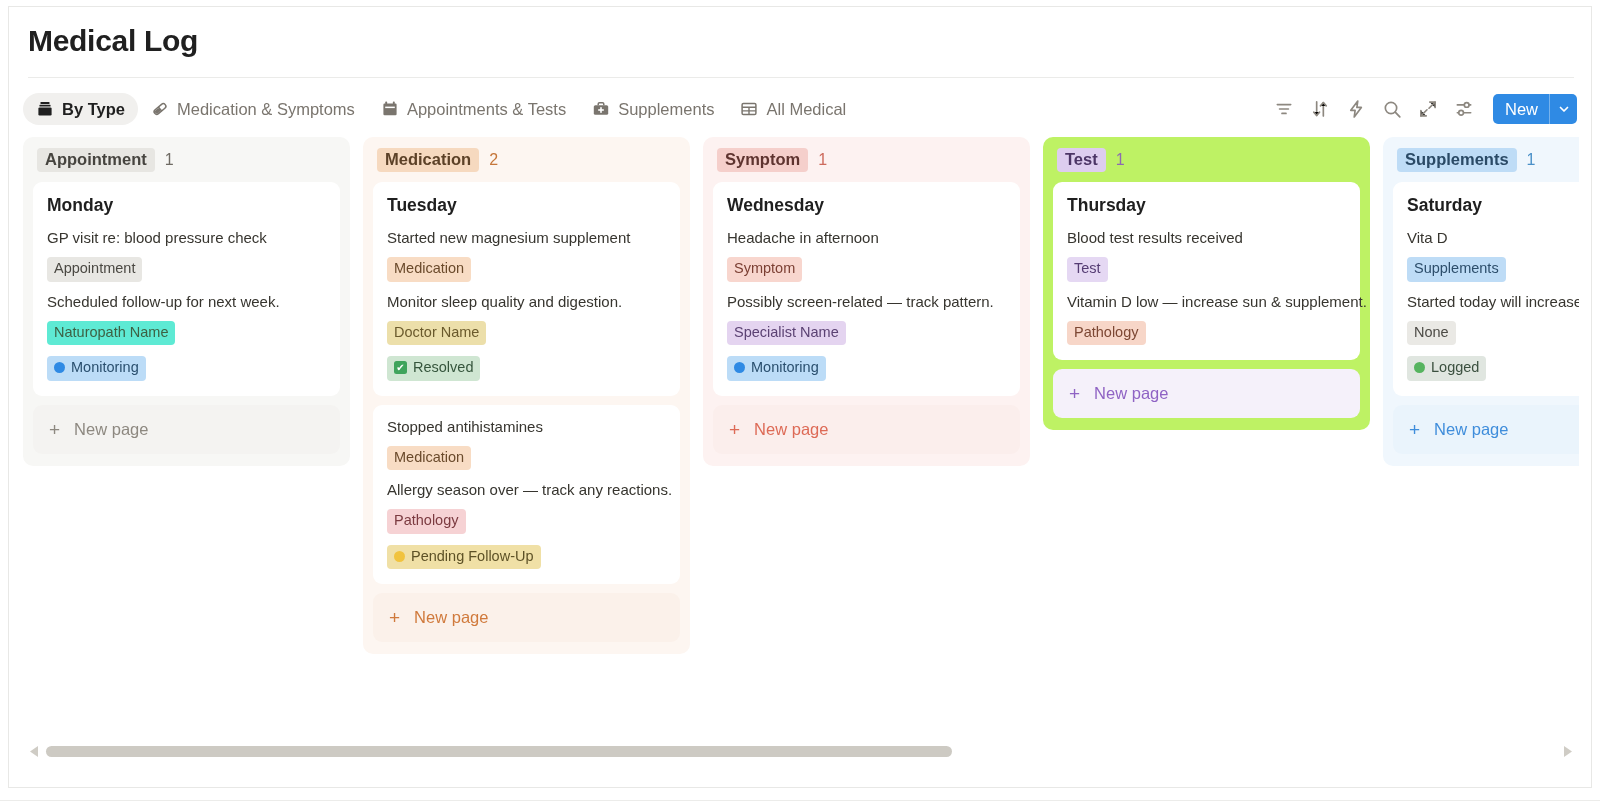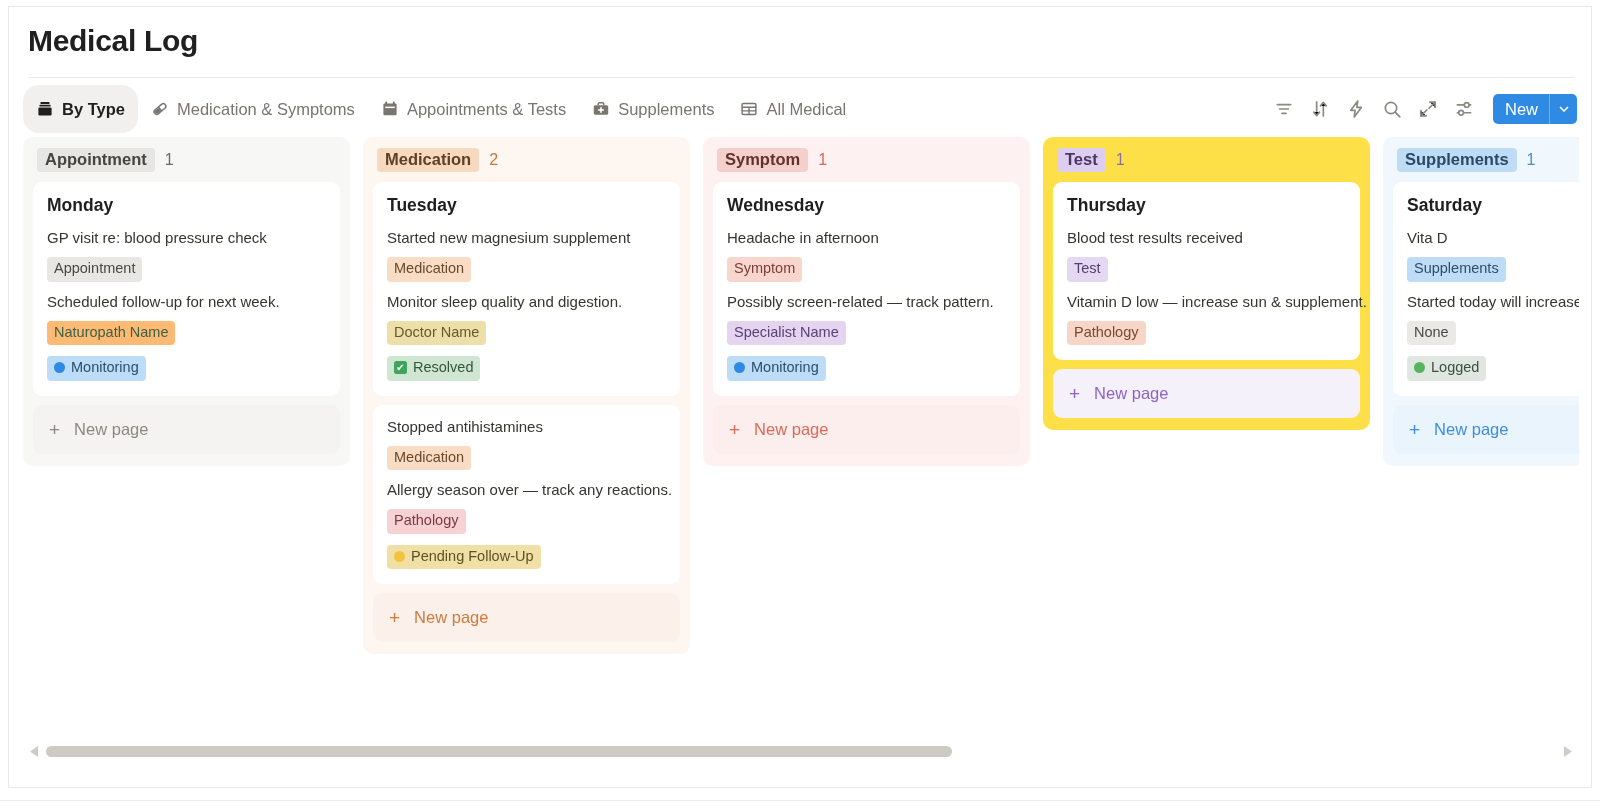--- a/index.html
+++ b/index.html
@@ -53,21 +53,21 @@
     top: 80px;
     width: 1556px;
     height: 44px;
     display: flex;
     align-items: center;
   }
   .tab {
     display: flex;
     align-items: center;
     gap: 8px;
-    height: 48px;
+    height: 32px;
     padding: 0 13px;
     border-radius: 16px;
     font-size: 16.5px;
     color: #7a756e;
     white-space: nowrap;
     cursor: pointer;
   }
   .tab.active {
     background: #f1f0ee;
     color: #1f1f1f;
@@ -392,21 +392,21 @@
           <span class="col-chip" style="background: rgb(231, 230, 226); color: rgb(70, 68, 63);">Appointment</span>
           <span class="col-count" style="color: rgb(111, 107, 100);">1</span>
         </div>
         <div class="card">
           <div class="card-title">Monday</div>
           <div class="card-line">GP visit re: blood pressure check</div>
           <div class="card-tagrow"><span class="tag" style="background: rgb(232, 231, 227); color: rgb(74, 72, 66);">
               <span>Appointment</span>
             </span></div>
           <div class="card-line">Scheduled follow-up for next week.</div>
-          <div class="card-tagrow"><span class="tag" style="background: #fdba74; color: rgb(61, 97, 68); justify-content: flex-end;">
+          <div class="card-tagrow"><span class="tag" style="background: #5eead4; color: rgb(61, 97, 68); justify-content: flex-end;">
               <span>Naturopath Name</span>
             </span></div>
           <div class="card-tagrow"><span class="tag" style="background: rgb(188, 220, 247); color: rgb(42, 79, 110);">
               <span class="dot" style="background: rgb(47, 138, 228);"></span>
               <span>Monitoring</span>
             </span></div>
         </div>
         <div class="newpage" style="background: rgb(244, 243, 241); color: rgb(141, 136, 128);">
           <span class="plus">+</span>
           <span>New page</span>
@@ -469,21 +469,21 @@
           <div class="card-tagrow"><span class="tag" style="background: rgb(188, 220, 247); color: rgb(42, 79, 110);">
               <span class="dot" style="background: rgb(47, 138, 228);"></span>
               <span>Monitoring</span>
             </span></div>
         </div>
         <div class="newpage" style="background: rgb(251, 238, 236); color: rgb(221, 106, 86);">
           <span class="plus">+</span>
           <span>New page</span>
         </div>
       </div>
-      <div class="column" style="background: #fde047;">
+      <div class="column" style="background: #bef264;">
         <div class="col-head">
           <span class="col-chip" style="background: rgb(221, 205, 239); color: rgb(76, 53, 102);">Test</span>
           <span class="col-count" style="color: rgb(141, 107, 176);">1</span>
         </div>
         <div class="card">
           <div class="card-title">Thursday</div>
           <div class="card-line">Blood test results received</div>
           <div class="card-tagrow"><span class="tag" style="background: rgb(229, 216, 243); color: rgb(85, 60, 115);">
               <span>Test</span>
             </span></div>

